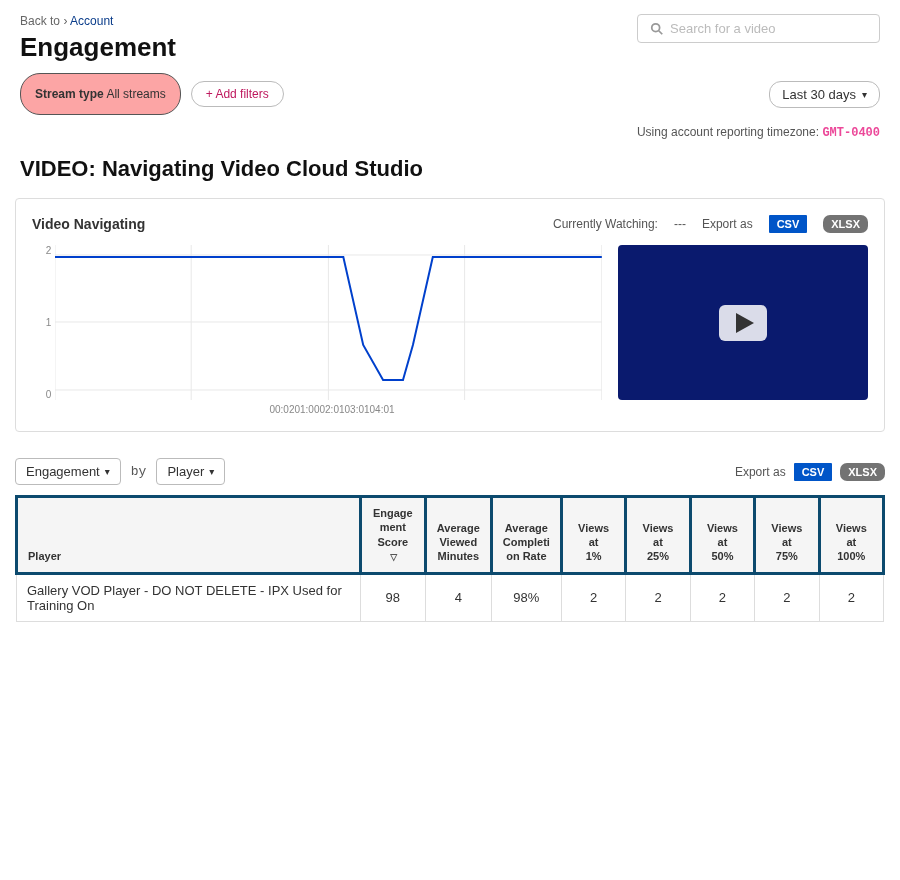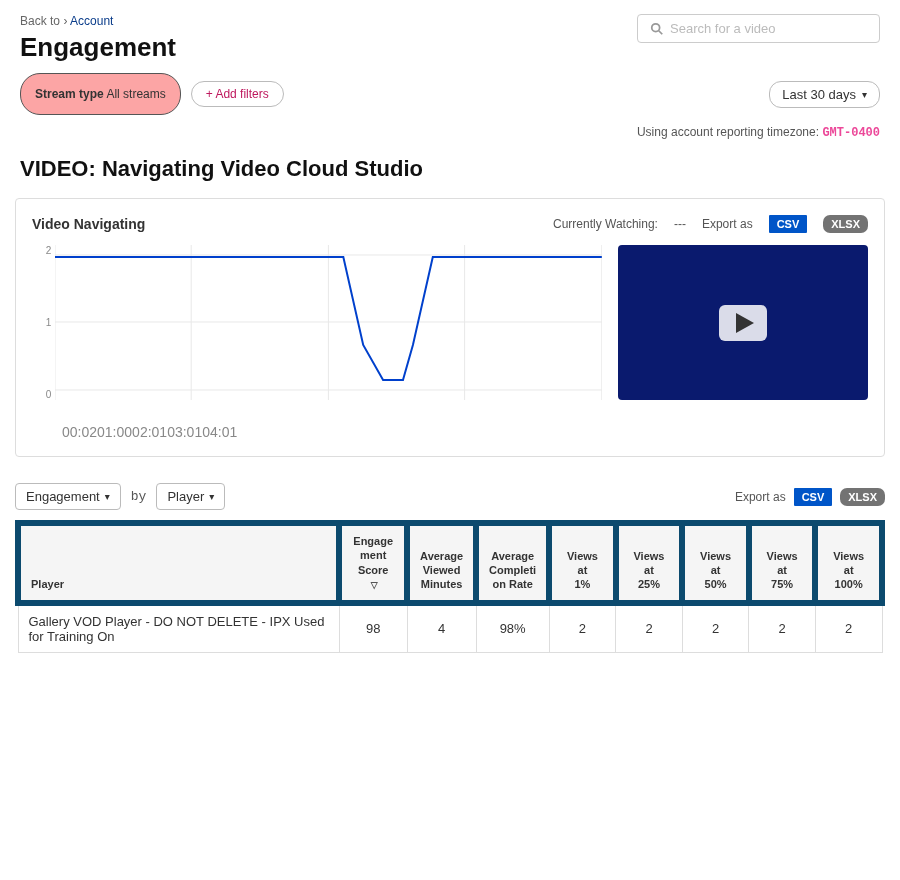--- a/index.html
+++ b/index.html
@@ -32,30 +32,30 @@
     .btn-xlsx { background: #737373; color: #fff; border: none; border-radius: 7px; padding: 3px 8px; font-size: 11px; font-weight: 600; cursor: pointer; }
 
     .chart-body { display: flex; gap: 16px; }
     .chart-graph { flex: 1; position: relative; }
     .chart-video { width: 250px; height: 155px; background: #0a1a6e; border-radius: 4px; display: flex; align-items: center; justify-content: center; flex-shrink: 0; }
     .play-btn { width: 48px; height: 36px; background: rgba(255,255,255,0.85); border-radius: 6px; display: flex; align-items: center; justify-content: center; }
     .play-triangle { width: 0; height: 0; border-top: 10px solid transparent; border-bottom: 10px solid transparent; border-left: 18px solid #333; margin-left: 4px; }
 
     svg.line-chart { width: 100%; height: 155px; }
 
-    .x-axis-labels { display: flex; justify-content: flex-start; padding: 4px 0 0 30px; font-size: 14px; color: #888; margin-top: 20px; }
+    .x-axis-labels { display: flex; justify-content: center; padding: 4px 0 0 30px; font-size: 10px; color: #888; }
 
     .table-controls { margin: 0 15px 0 15px; padding: 10px 0; display: flex; justify-content: space-between; align-items: center; }
     .table-dropdowns { display: flex; align-items: center; gap: 10px; }
     .dropdown-select { border: 1px solid #bbb; border-radius: 4px; padding: 5px 10px; font-size: 13px; cursor: pointer; background: #fff; display: flex; align-items: center; gap: 5px; }
     .by-label { font-size: 13px; color: #555; font-family: Liberation Mono, monospace; }
     .export-right { display: flex; align-items: center; gap: 8px; font-size: 12px; color: #555; }
 
     .data-table { width: calc(100% - 30px); margin: 0 15px; border-collapse: collapse; border: 1px solid #ddd; }
-    .data-table th { background: #f5f5f5; padding: 8px 10px; font-size: 11px; font-weight: 600; color: #333; text-align: center; border: 6px solid #0c4a6e; line-height: 1.3; vertical-align: bottom; }
+    .data-table th { background: #f5f5f5; padding: 8px 10px; font-size: 11px; font-weight: 600; color: #333; text-align: center; border: 3px solid #0c4a6e; line-height: 1.3; vertical-align: bottom; }
     .data-table th.left-align { text-align: left; }
     .data-table td { padding: 8px 10px; text-align: center; border: 1px solid #ddd; font-size: 13px; color: #333; }
     .data-table td.left-align { text-align: left; }
     .data-table .summary-row td { font-weight: 700; }
     .sort-icon { display: inline-block; font-size: 9px; margin-left: 2px; color: #555; }
     .chevron-down { display: inline-block; font-size: 10px; }
   </style>
 </head>
 <body>
 

